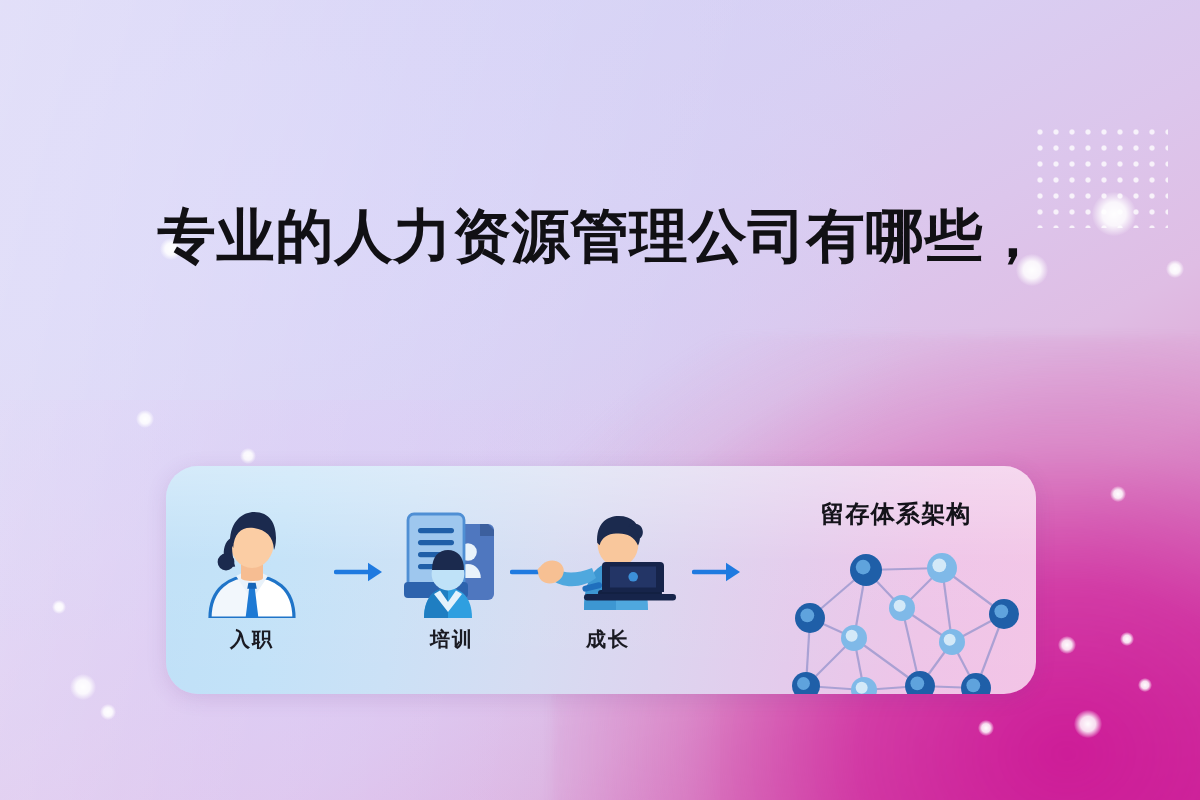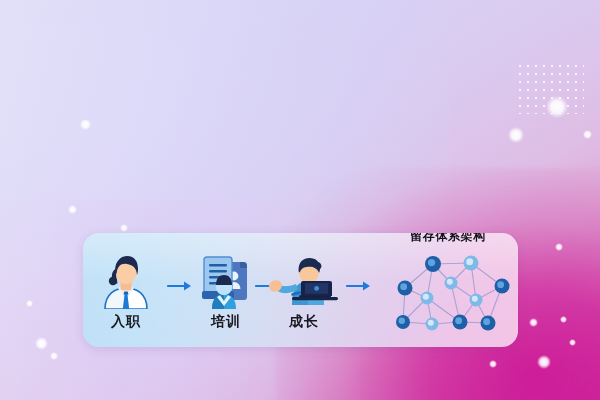--- a/index.html
+++ b/index.html
@@ -149,21 +149,21 @@
     width: 78px;
   }
   .step-icon {
     height: 58px;
     display: flex;
     align-items: flex-end;
     justify-content: center;
   }
   .step-label {
     margin-top: 4px;
-    font-size: 14px;
+    font-size: 10px;
     font-weight: bold;
     color: #1a1a22;
     letter-spacing: 1px;
   }
   .arrow {
     position: absolute;
     top: 46px;
     width: 26px;
     height: 14px;
   }
@@ -176,21 +176,21 @@
     height: 120px;
     text-align: center;
   }
   .net-label {
     font-size: 12px;
     font-weight: bold;
     color: #14131a;
     letter-spacing: 0.6px;
     line-height: 14px;
   }
-  .net-label.top { margin-top: 0; }
+  .net-label.top { margin-top: 21px; }
   .net-label.bottom { margin-top: 1px; }
   .net-svg { display: block; margin: 1px auto 0; }
 </style>
 </head>
 <body>
 
 <div id="poster">
 
   <div class="bg-base"></div>
   <div class="bg-blob-lav"></div>
@@ -211,20 +211,21 @@
   <div class="bokeh" style="left:490px; top:318px; width:21px; height:21px;"></div>
   <div class="bokeh" style="left:529px; top:318px; width:9px;  height:9px;"></div>
   <div class="bokeh" style="left:560px; top:316px; width:7px;  height:7px;"></div>
   <div class="bokeh" style="left:569px; top:339px; width:7px;  height:7px;"></div>
   <div class="bokeh" style="left:537px; top:355px; width:14px; height:14px;"></div>
   <div class="bokeh" style="left:489px; top:360px; width:8px;  height:8px;"></div>
   <div class="bokeh" style="left:555px; top:243px; width:8px;  height:8px;"></div>
   <div class="bokeh" style="left:508px; top:127px; width:16px; height:16px;"></div>
 
   <div class="title-wrap">
+    <div class="title-line">专业的人力资源管理公司有哪些，</div>
   </div>
 
   <div class="card">
     <div class="card-gloss"></div>
 
     <div class="step" style="left:4px; top:18px;">
       <div class="step-icon">
         <svg width="54" height="56" viewBox="0 0 54 56">
           <path d="M6 56 C6 41 16 35 27 35 C38 35 48 41 48 56 Z" fill="#ffffff"></path>
           <path d="M6 56 C6 41 16 35 27 35 L27 56 Z" fill="#f2f7fc"></path>

